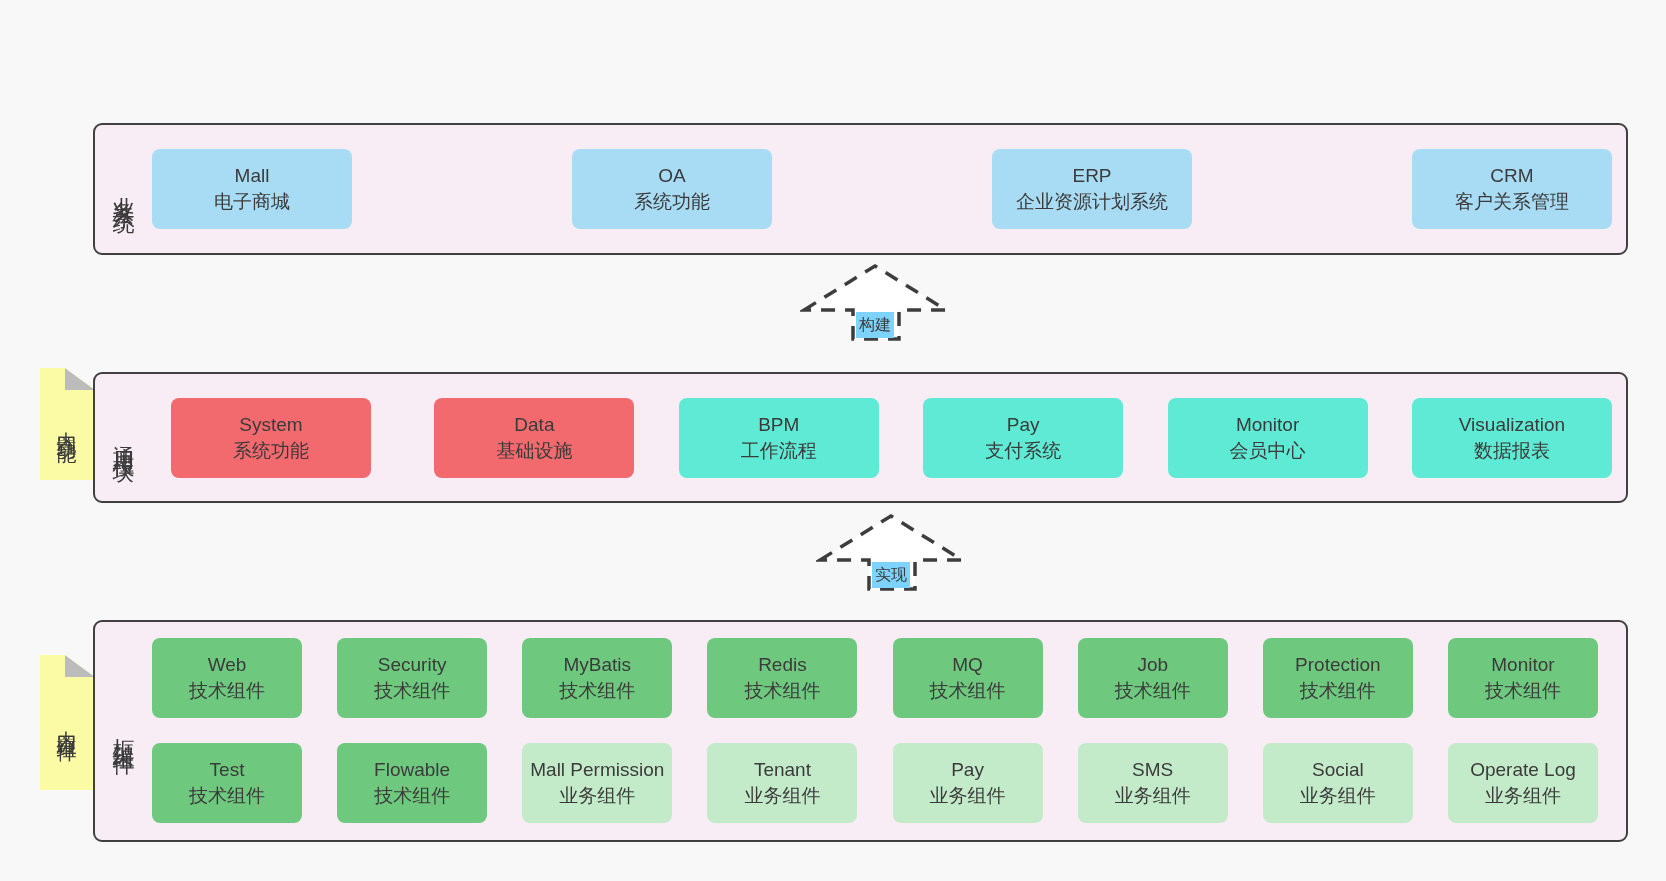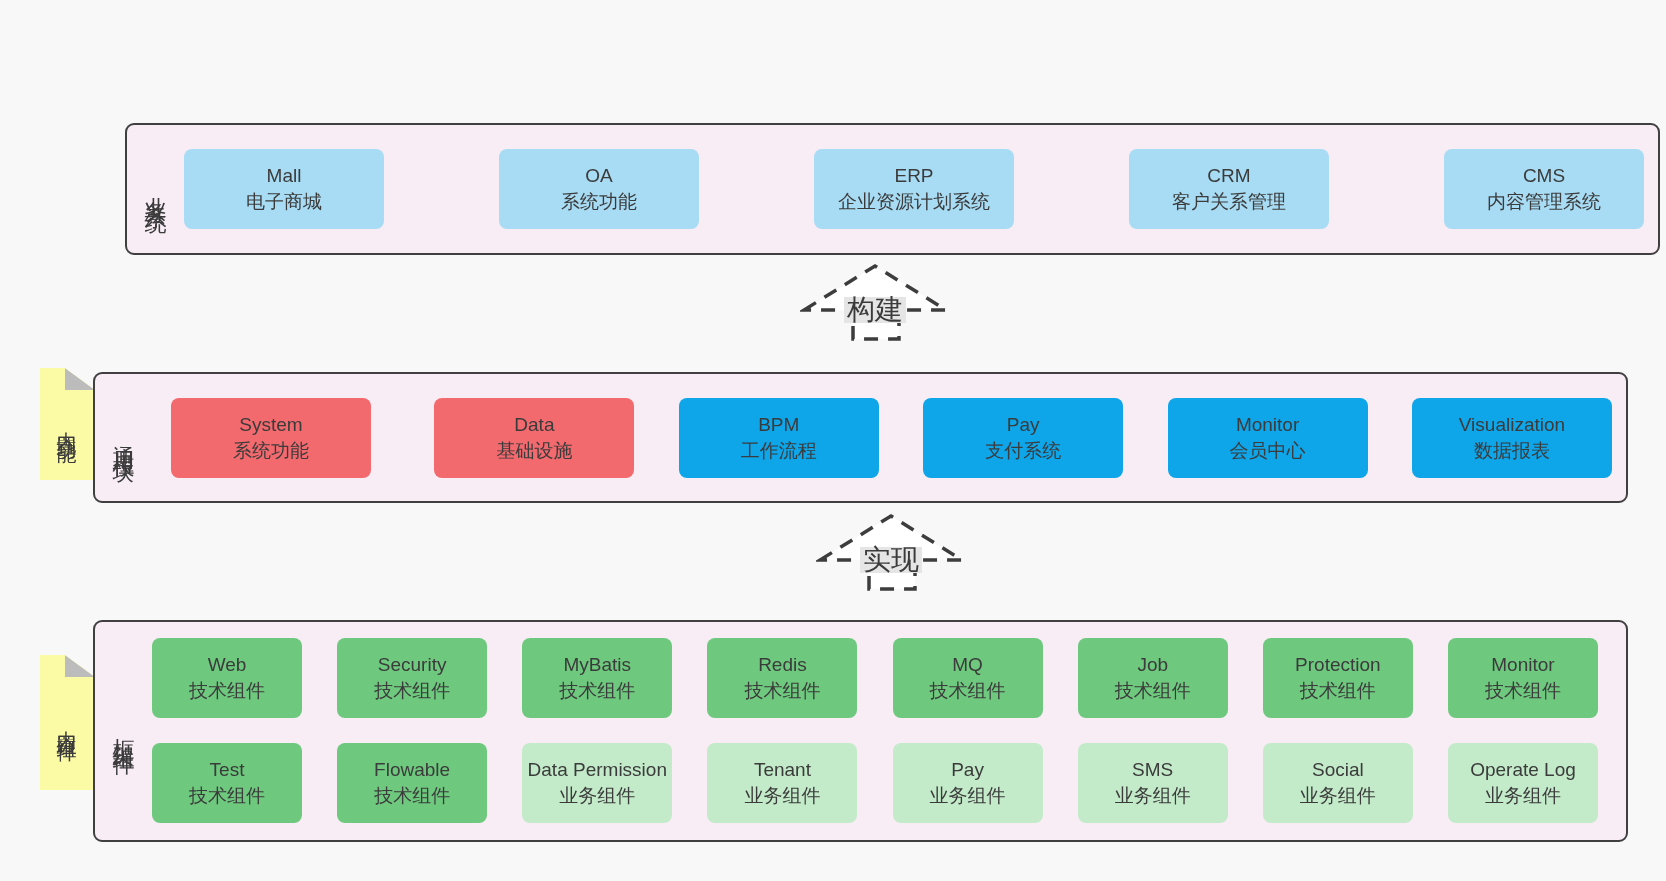--- a/index.html
+++ b/index.html
@@ -8,21 +8,21 @@
     background:#f8f8f8;
     font-family:"Liberation Sans","DejaVu Sans",sans-serif;
     color:#3b3b3b;
   }
   
   .layer{
     position:absolute;left:93px;width:1535px;box-sizing:border-box;
     background:#f8edf5;border:2px solid #404040;border-radius:9px;
     display:flex;flex-direction:row;
   }
-  .layer1{top:123px;height:132px;margin-left:32px;}
+  .layer1{top:123px;height:132px;}
   .layer2{top:372px;height:131px;}
   .layer3{top:620px;height:222px;}
   .v-label{
     width:57px;display:flex;align-items:center;justify-content:center;
     writing-mode:vertical-rl;text-orientation:upright;
     font-size:22px;letter-spacing:5px;color:#3b3b3b;
   }
   .layer-body{
     flex:1;display:flex;align-items:center;justify-content:space-between;
     padding-right:14px;
@@ -35,30 +35,30 @@
   
   .box{
     box-sizing:border-box;border-radius:8px;
     display:flex;flex-direction:column;align-items:center;justify-content:center;
     text-align:center;font-size:19px;line-height:26px;
   }
   .box-wide{width:200px;height:80px;}
   .box-sm{width:150px;height:80px;}
   .v-blue{background:#a8dcf4;}
   .v-red{background:#f2696e;margin-left:19px;}
-  .v-pink{background:#0ea5e9;}
+  .v-pink{background:#5eead4;}
   .v-green{background:#6ec97e;}
   .v-greenlight{background:#c3ebc9;}
   .box-name,.box-desc{width:100%;}
   
   .arrow{position:absolute;width:150px;height:80px;}
   .arrow svg{position:absolute;left:0;top:0;}
   .arrow-label{
-    position:absolute;left:50%;top:35px;transform:translateX(-50%);
-    background:#e5e5e5;padding:0 3px;font-size:28px;line-height:26px;
+    position:absolute;left:50%;top:50px;transform:translateX(-50%);
+    background:#7dd3fc;padding:0 3px;font-size:16px;line-height:26px;
     white-space:nowrap;color:#3b3b3b;
   }
   .arrow1{left:800px;top:262px;}
   .arrow2{left:816px;top:512px;}
   
   .note{
     position:absolute;left:40px;width:55px;background:#fbfba5;
     clip-path:polygon(0 0,calc(100% - 30px) 0,100% 22px,100% 100%,0 100%);
     display:flex;align-items:center;justify-content:center;
   }
@@ -94,24 +94,20 @@
       <div class="box-name">OA</div>
       <div class="box-desc">系统功能</div>
     </div>
     <div class="box box-wide v-blue">
       <div class="box-name">ERP</div>
       <div class="box-desc">企业资源计划系统</div>
     </div>
     <div class="box box-wide v-blue">
       <div class="box-name">CRM</div>
       <div class="box-desc">客户关系管理</div>
-    </div>
-    <div class="box box-wide v-blue">
-      <div class="box-name">CMS</div>
-      <div class="box-desc">内容管理系统</div>
     </div>
   </div>
 </div>
 
 <div class="arrow arrow1">
   <svg width="150" height="80" viewBox="0 0 150 80">
     <polygon points="4,48 75,4 146,48 99,48 99,77 53,77 53,48" fill="#ffffff" stroke="#3d3d3d" stroke-width="3.5" stroke-dasharray="14 10"></polygon>
   </svg>
   <div class="arrow-label">构建</div>
 </div>
@@ -190,21 +186,21 @@
     </div>
     <div class="box box-sm v-green">
       <div class="box-name">Test</div>
       <div class="box-desc">技术组件</div>
     </div>
     <div class="box box-sm v-green">
       <div class="box-name">Flowable</div>
       <div class="box-desc">技术组件</div>
     </div>
     <div class="box box-sm v-greenlight">
-      <div class="box-name">Data Permission</div>
+      <div class="box-name">Mall Permission</div>
       <div class="box-desc">业务组件</div>
     </div>
     <div class="box box-sm v-greenlight">
       <div class="box-name">Tenant</div>
       <div class="box-desc">业务组件</div>
     </div>
     <div class="box box-sm v-greenlight">
       <div class="box-name">Pay</div>
       <div class="box-desc">业务组件</div>
     </div>

